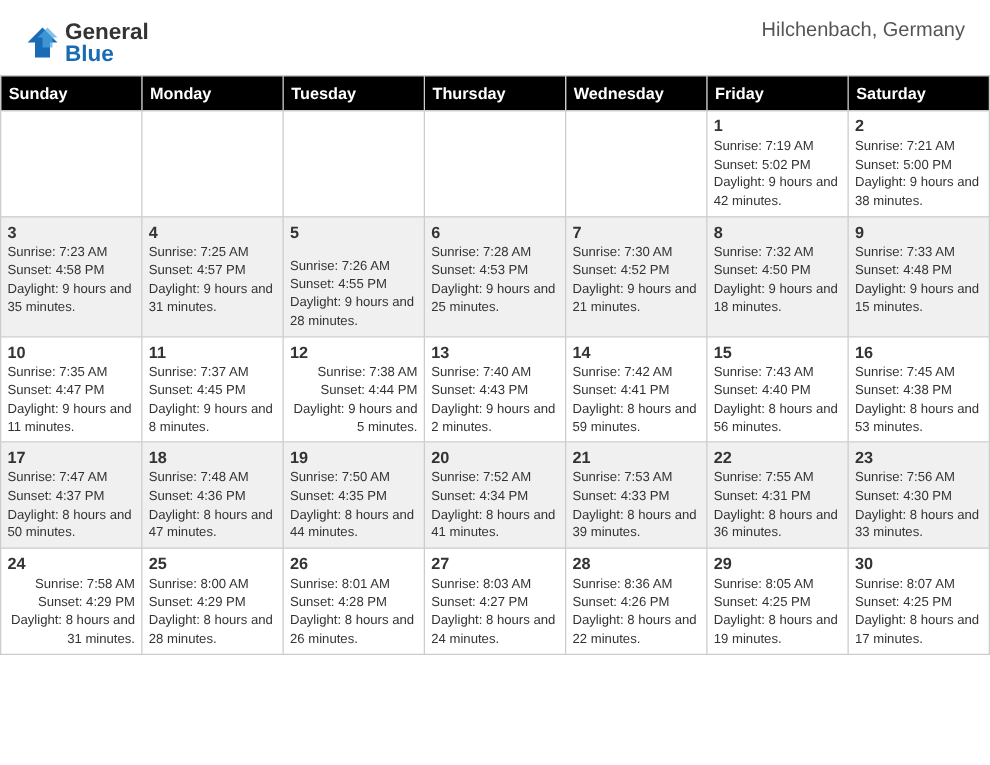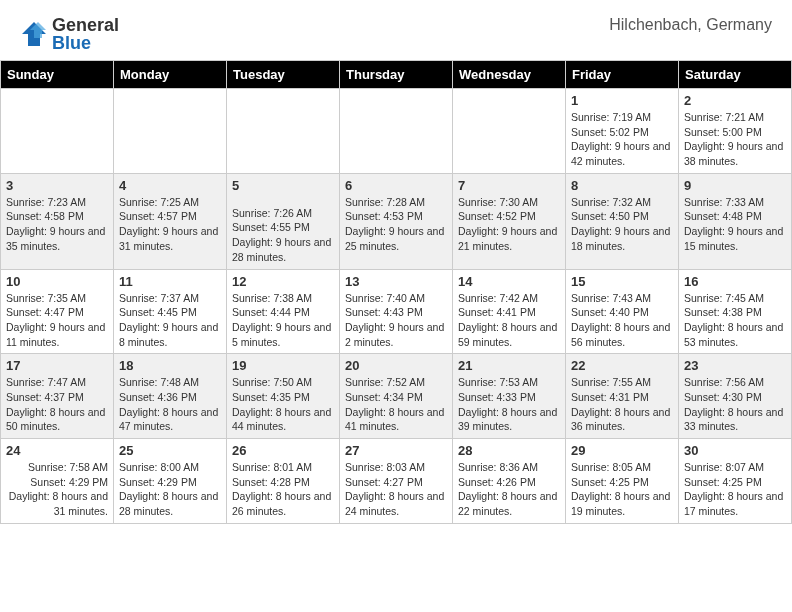--- a/index.html
+++ b/index.html
@@ -162,21 +162,21 @@
 Daylight: 9 hours and 11 minutes.</div>
           </td>
           <td>
             <span class="day-num">11</span>
             <div class="day-info" style="white-space: pre-line;">Sunrise: 7:37 AM
 Sunset: 4:45 PM
 Daylight: 9 hours and 8 minutes.</div>
           </td>
           <td>
             <span class="day-num">12</span>
-            <div class="day-info" style="white-space: pre-line;">Sunrise: 7:38 AM
+            <div class="day-info" style="white-space: pre-line; text-align: right;">Sunrise: 7:38 AM
 Sunset: 4:44 PM
 Daylight: 9 hours and 5 minutes.</div>
           </td>
           <td>
             <span class="day-num">13</span>
             <div class="day-info" style="white-space: pre-line;">Sunrise: 7:40 AM
 Sunset: 4:43 PM
 Daylight: 9 hours and 2 minutes.</div>
           </td>
           <td>

